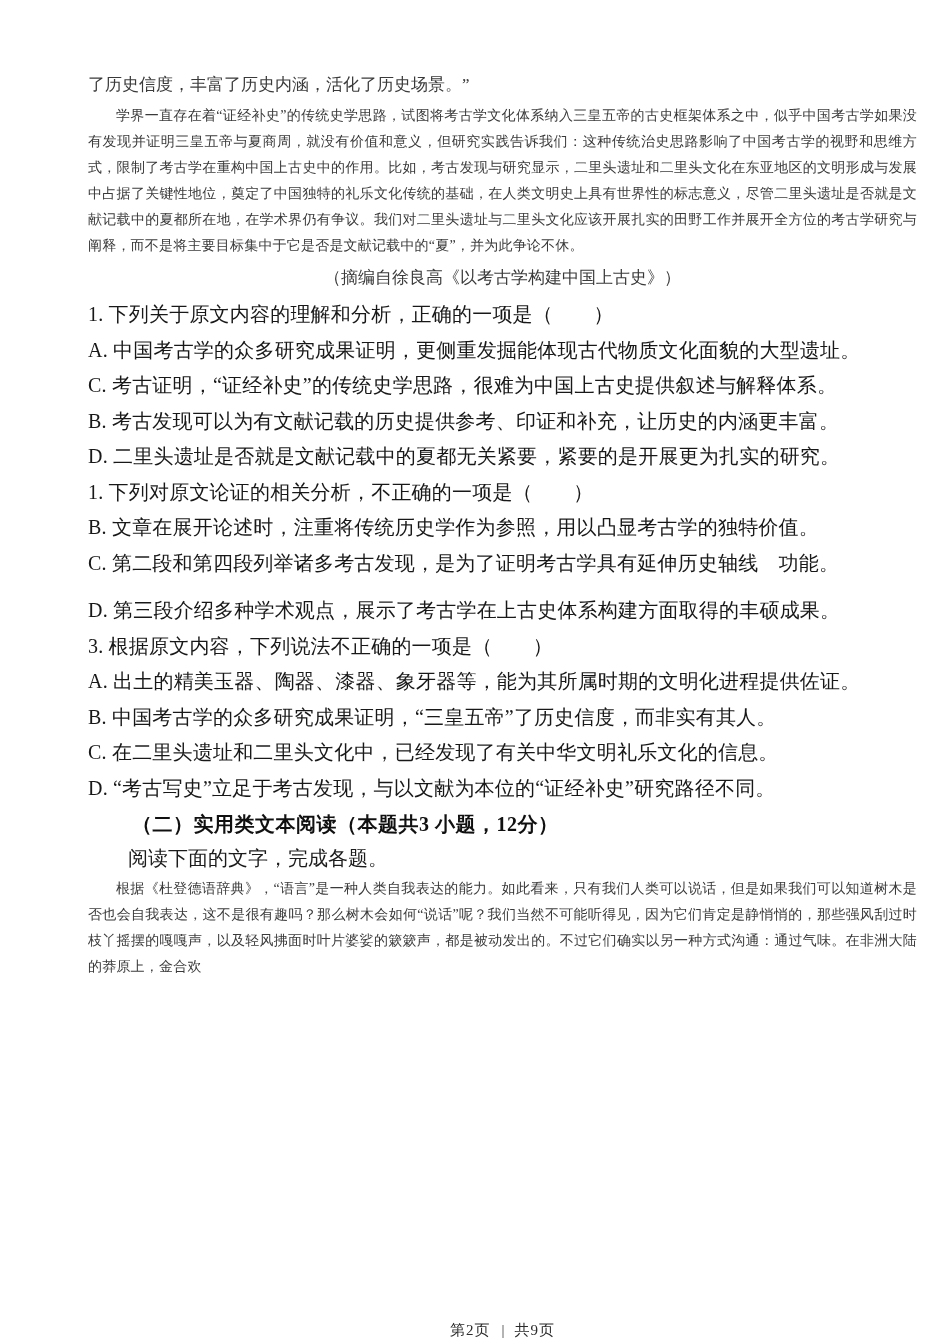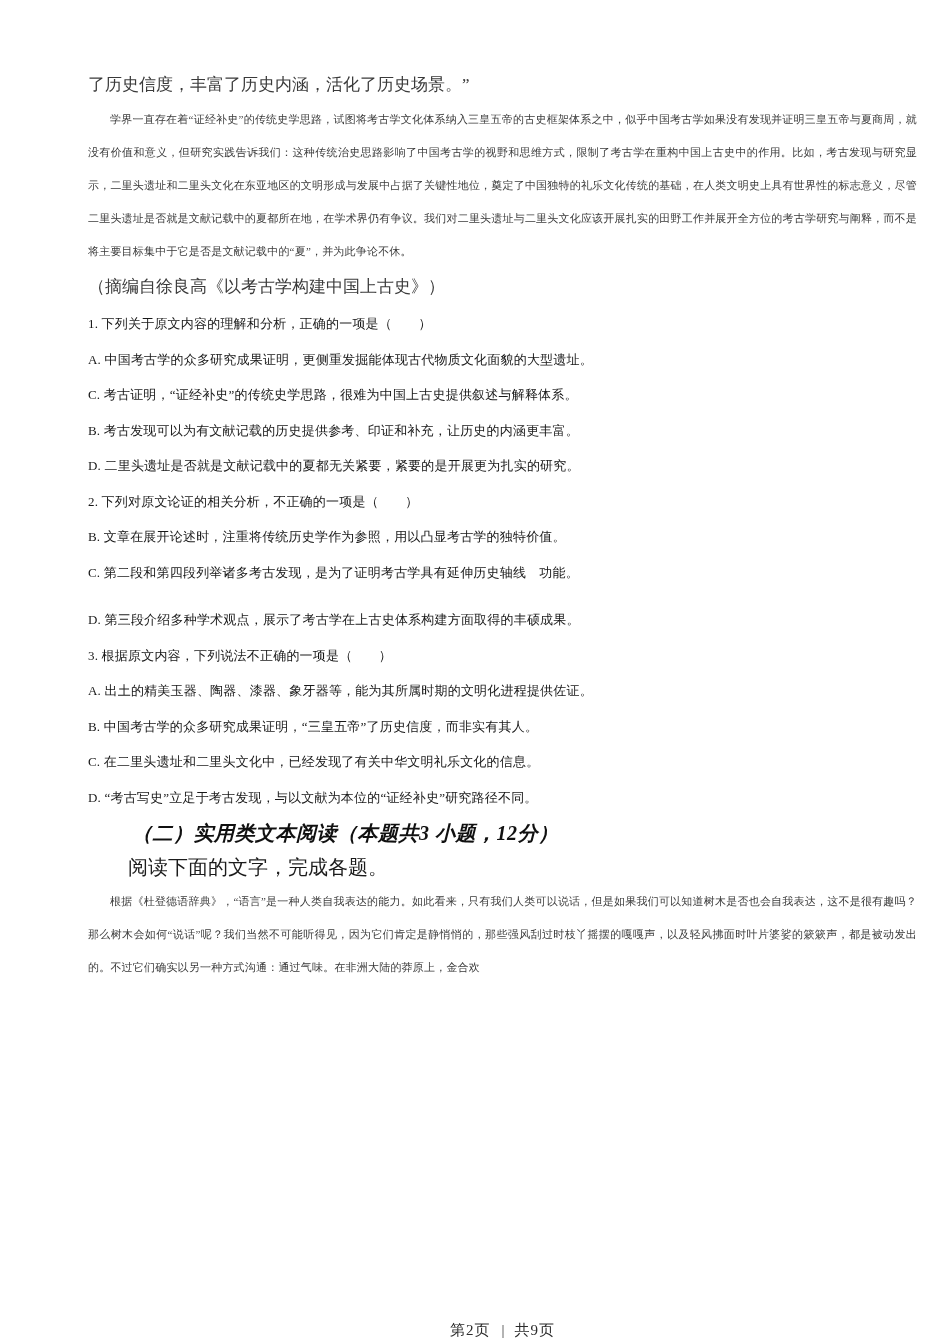--- a/index.html
+++ b/index.html
@@ -24,55 +24,54 @@
 
   
   .kai { color: #3a3a3a; }
   .cont-line {
     font-size: 17px;
     line-height: 37px;
     height: 37px;
     white-space: nowrap;
   }
   .para {
-    font-size: 11px;
-    line-height: 33px;
+    font-size: 14px;
+    line-height: 26px;
     text-align: justify;
     text-indent: 2em;
     letter-spacing: 0.2px;
   }
   .attribution {
     font-size: 17px;
     line-height: 38px;
     height: 38px;
-    text-align: left;
+    text-align: center;
   }
 
   
   .question p {
-    font-size: 13px;
+    font-size: 20px;
     line-height: 35.5px;
     color: #181818;
     letter-spacing: 0.2px;
     white-space: nowrap;
   }
   
   .q2 p:nth-child(4) { margin-top: 12px; }
   .q2 p:nth-child(5) { margin-top: 6px; }
 
   .section-heading {
     margin-top: 2px;
     padding-left: 44px;
     font-size: 20px;
     line-height: 32px;
     font-weight: bold;
     color: #101010;
     letter-spacing: 0.5px;
     white-space: nowrap;
-    font-style: italic;
   }
   .prompt {
     font-size: 20px;
     line-height: 36px;
     text-indent: 2em;
     color: #1b1b1b;
     white-space: nowrap;
   }
 
   .footer {
@@ -101,21 +100,21 @@
 
     <div class="question q1">
       <p>1. 下列关于原文内容的理解和分析，正确的一项是（　　）</p>
       <p>A. 中国考古学的众多研究成果证明，更侧重发掘能体现古代物质文化面貌的大型遗址。</p>
       <p>C. 考古证明，“证经补史”的传统史学思路，很难为中国上古史提供叙述与解释体系。</p>
       <p>B. 考古发现可以为有文献记载的历史提供参考、印证和补充，让历史的内涵更丰富。</p>
       <p>D. 二里头遗址是否就是文献记载中的夏都无关紧要，紧要的是开展更为扎实的研究。</p>
     </div>
 
     <div class="question q2">
-      <p>2. 下列对原文论证的相关分析，不正确的一项是（　　）</p>
+      <p>1. 下列对原文论证的相关分析，不正确的一项是（　　）</p>
       <p>B. 文章在展开论述时，注重将传统历史学作为参照，用以凸显考古学的独特价值。</p>
       <p>C. 第二段和第四段列举诸多考古发现，是为了证明考古学具有延伸历史轴线　功能。</p>
       <p>D. 第三段介绍多种学术观点，展示了考古学在上古史体系构建方面取得的丰硕成果。</p>
     </div>
 
     <div class="question q3">
       <p>3. 根据原文内容，下列说法不正确的一项是（　　）</p>
       <p>A. 出土的精美玉器、陶器、漆器、象牙器等，能为其所属时期的文明化进程提供佐证。</p>
       <p>B. 中国考古学的众多研究成果证明，“三皇五帝”了历史信度，而非实有其人。</p>
       <p>C. 在二里头遗址和二里头文化中，已经发现了有关中华文明礼乐文化的信息。</p>

